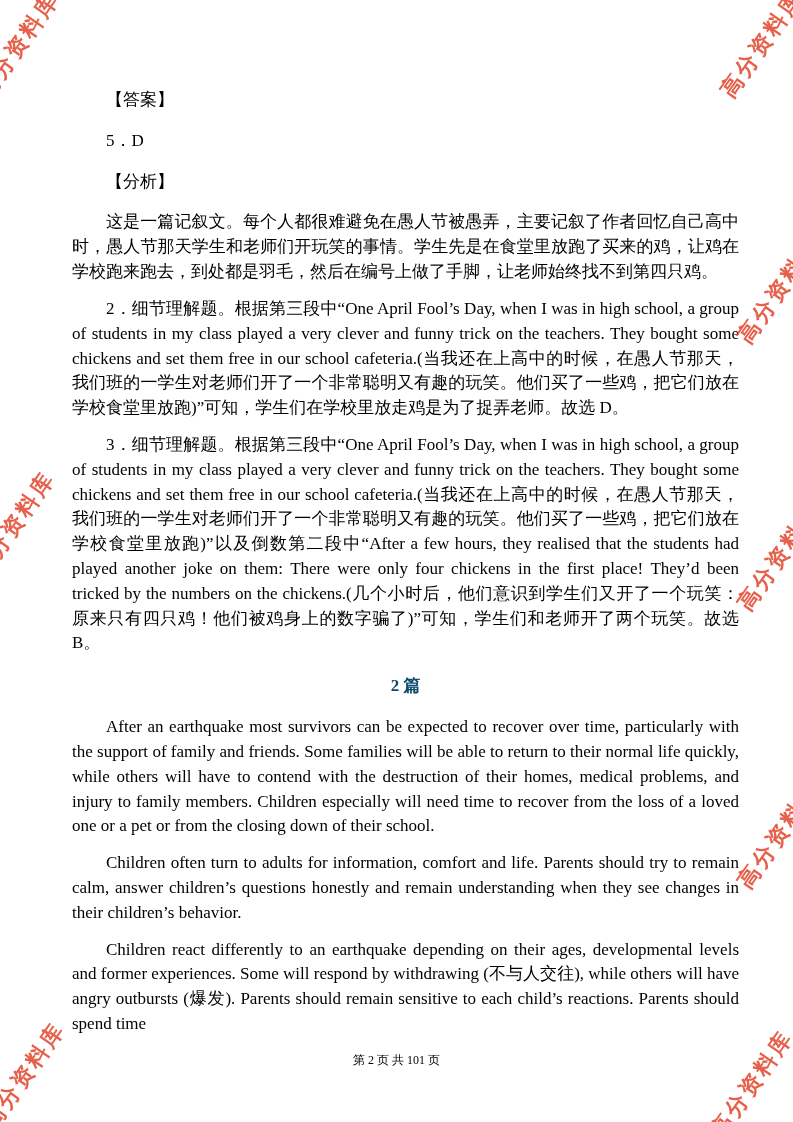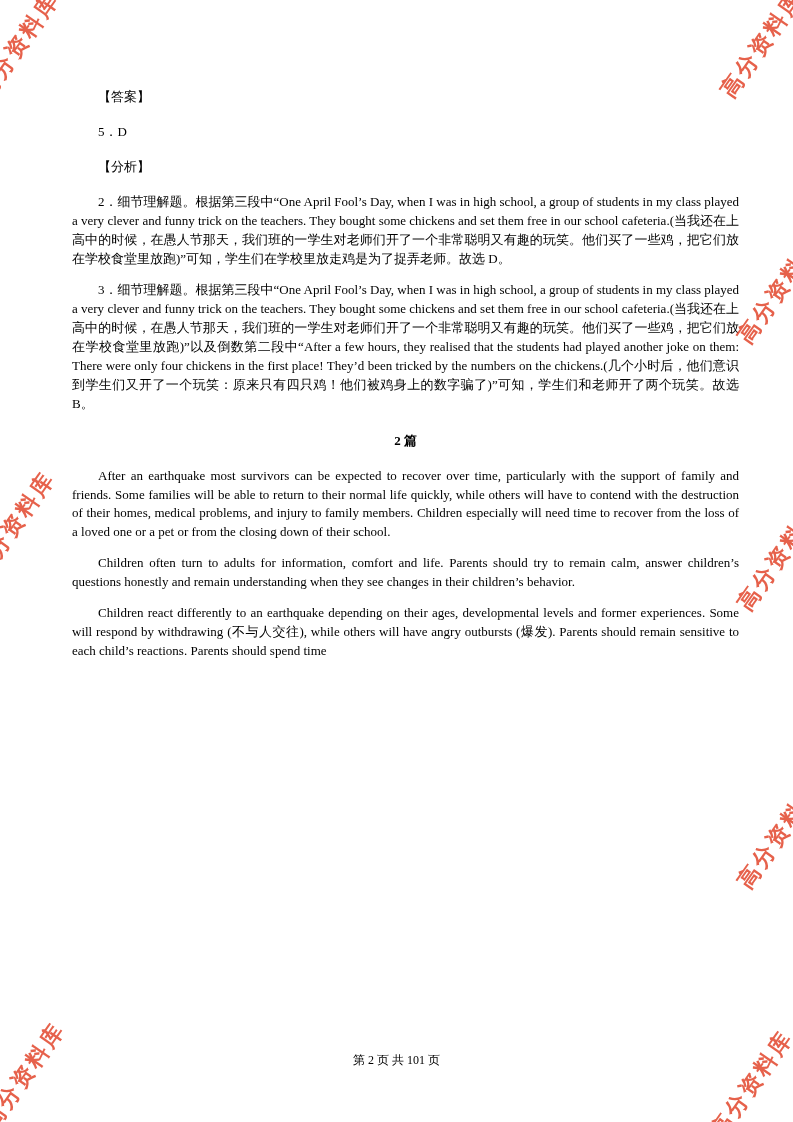--- a/index.html
+++ b/index.html
@@ -8,21 +8,21 @@
   .page {
     position:relative;
     width:793px; height:1122px;
     margin:0 auto;
     background:#ffffff;
     overflow:hidden;
   }
   .content {
     position:absolute;
     left:72px; right:54px; top:88px;
-    font-size:13px;
+    font-size:17px;
     line-height:1.46;
     text-align:justify;
   }
   .block { text-indent:2em; margin-bottom:12px; }
   .spaced { margin-bottom:16px; }
   .section-title {
     text-align:center;
     text-indent:0;
     font-weight:bold;
     margin:18px 0 16px 0;
@@ -72,24 +72,25 @@
   <span class="wm wm8" style="color: rgb(226, 70, 44);">高分资料库</span>
 
   <div class="content">
 
     <p class="block spaced">【答案】</p>
 
     <p class="block spaced">5．D</p>
 
     <p class="block spaced">【分析】</p>
 
+    <p class="block">这是一篇记叙文。每个人都很难避免在愚人节被愚弄，主要记叙了作者回忆自己高中时，愚人节那天学生和老师们开玩笑的事情。学生先是在食堂里放跑了买来的鸡，让鸡在学校跑来跑去，到处都是羽毛，然后在编号上做了手脚，让老师始终找不到第四只鸡。</p>
     <p class="block">2．细节理解题。根据第三段中“One April Fool’s Day, when I was in high school, a group of students in my class played a very clever and funny trick on the teachers. They bought some chickens and set them free in our school cafeteria.(当我还在上高中的时候，在愚人节那天，我们班的一学生对老师们开了一个非常聪明又有趣的玩笑。他们买了一些鸡，把它们放在学校食堂里放跑)”可知，学生们在学校里放走鸡是为了捉弄老师。故选 D。</p>
     <p class="block">3．细节理解题。根据第三段中“One April Fool’s Day, when I was in high school, a group of students in my class played a very clever and funny trick on the teachers. They bought some chickens and set them free in our school cafeteria.(当我还在上高中的时候，在愚人节那天，我们班的一学生对老师们开了一个非常聪明又有趣的玩笑。他们买了一些鸡，把它们放在学校食堂里放跑)”以及倒数第二段中“After a few hours, they realised that the students had played another joke on them: There were only four chickens in the first place! They’d been tricked by the numbers on the chickens.(几个小时后，他们意识到学生们又开了一个玩笑：原来只有四只鸡！他们被鸡身上的数字骗了)”可知，学生们和老师开了两个玩笑。故选 B。</p>
 
-    <p class="block section-title" style="color: #000000;">2 篇</p>
+    <p class="block section-title" style="color: #0c4a6e;">2 篇</p>
 
     <p class="block"><span>After an earthquake most survivors can be expected to recover over time, particularly with the support of family and friends. Some families will be able to return to their normal life quickly, while others will have to </span><span class="ul">contend with</span><span> the destruction of their homes, medical problems, and injury to family members. Children especially will need time to recover from the loss of a loved one or a pet or from the closing down of their school.</span></p>
 
     <p class="block">Children often turn to adults for information, comfort and life. Parents should try to remain calm, answer children’s questions honestly and remain understanding when they see changes in their children’s behavior.</p>
 
     <p class="block">Children react differently to an earthquake depending on their ages, developmental levels and former experiences. Some will respond by withdrawing (不与人交往), while others will have angry outbursts (爆发). Parents should remain sensitive to each child’s reactions. Parents should spend time</p>
 
   </div>
 
   <div class="footer">第 2 页 共 101 页</div>

